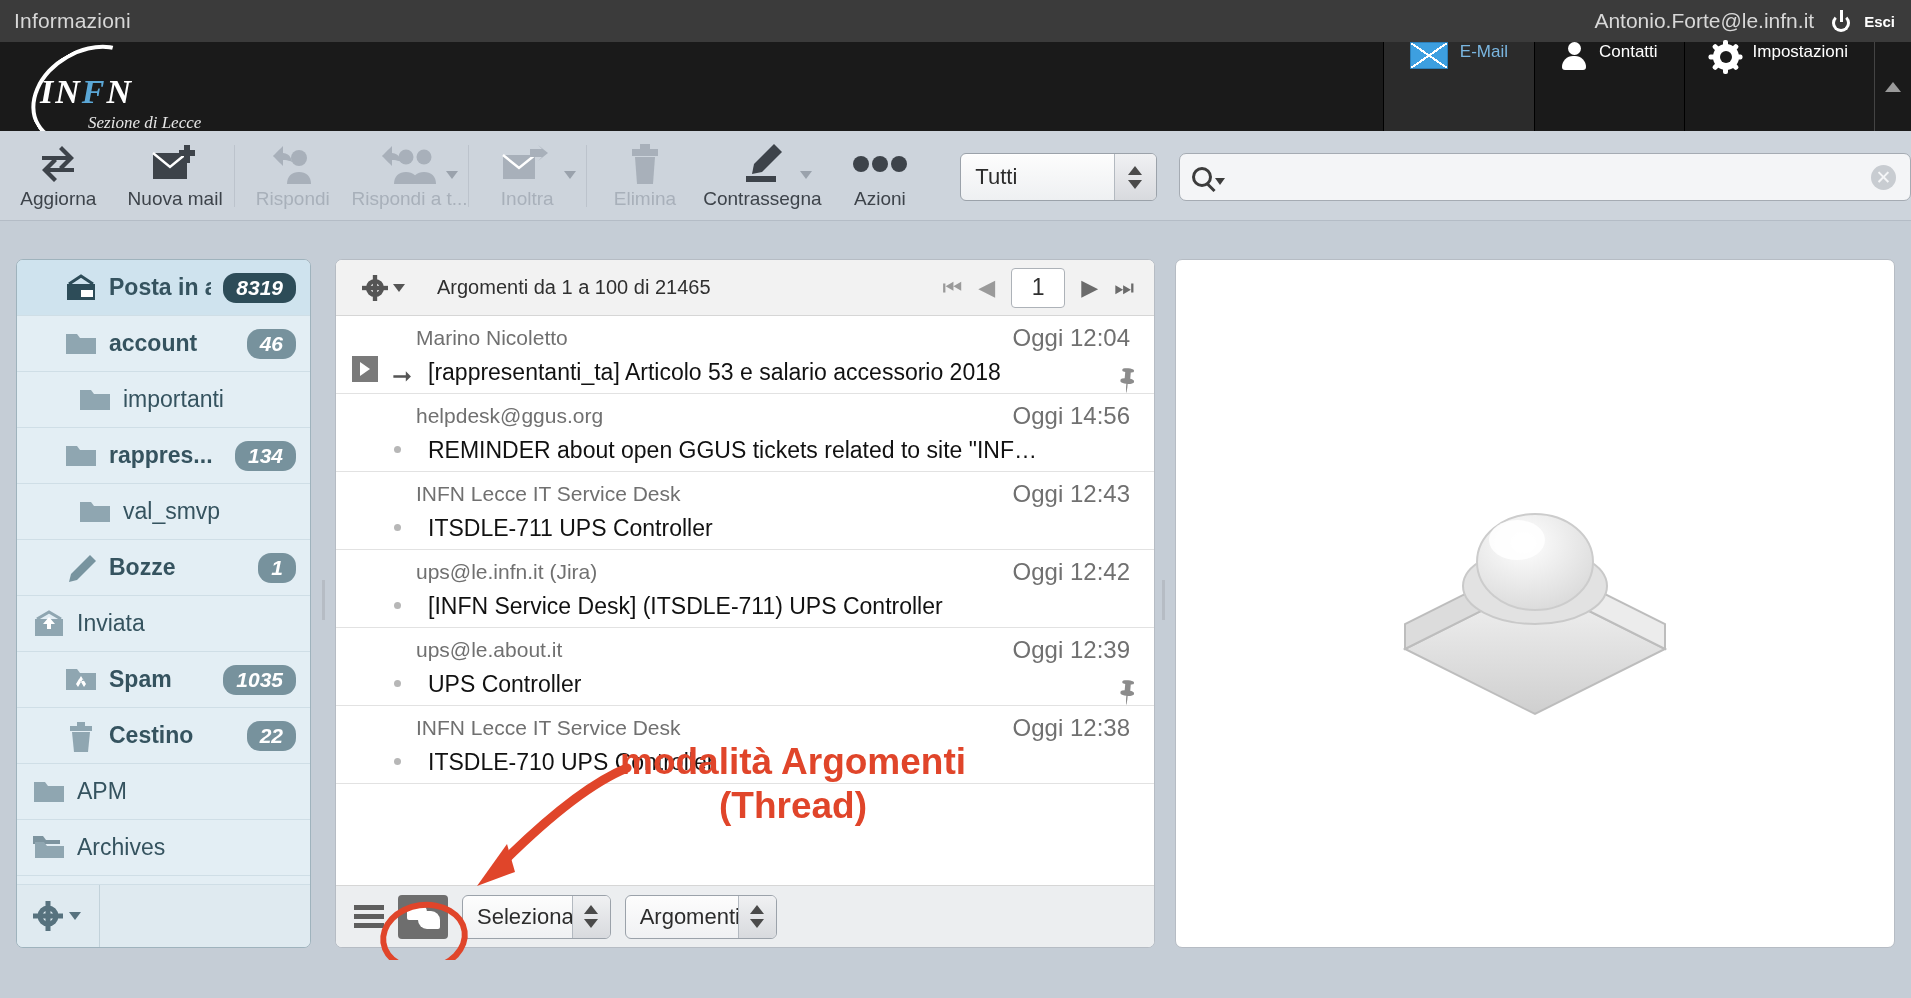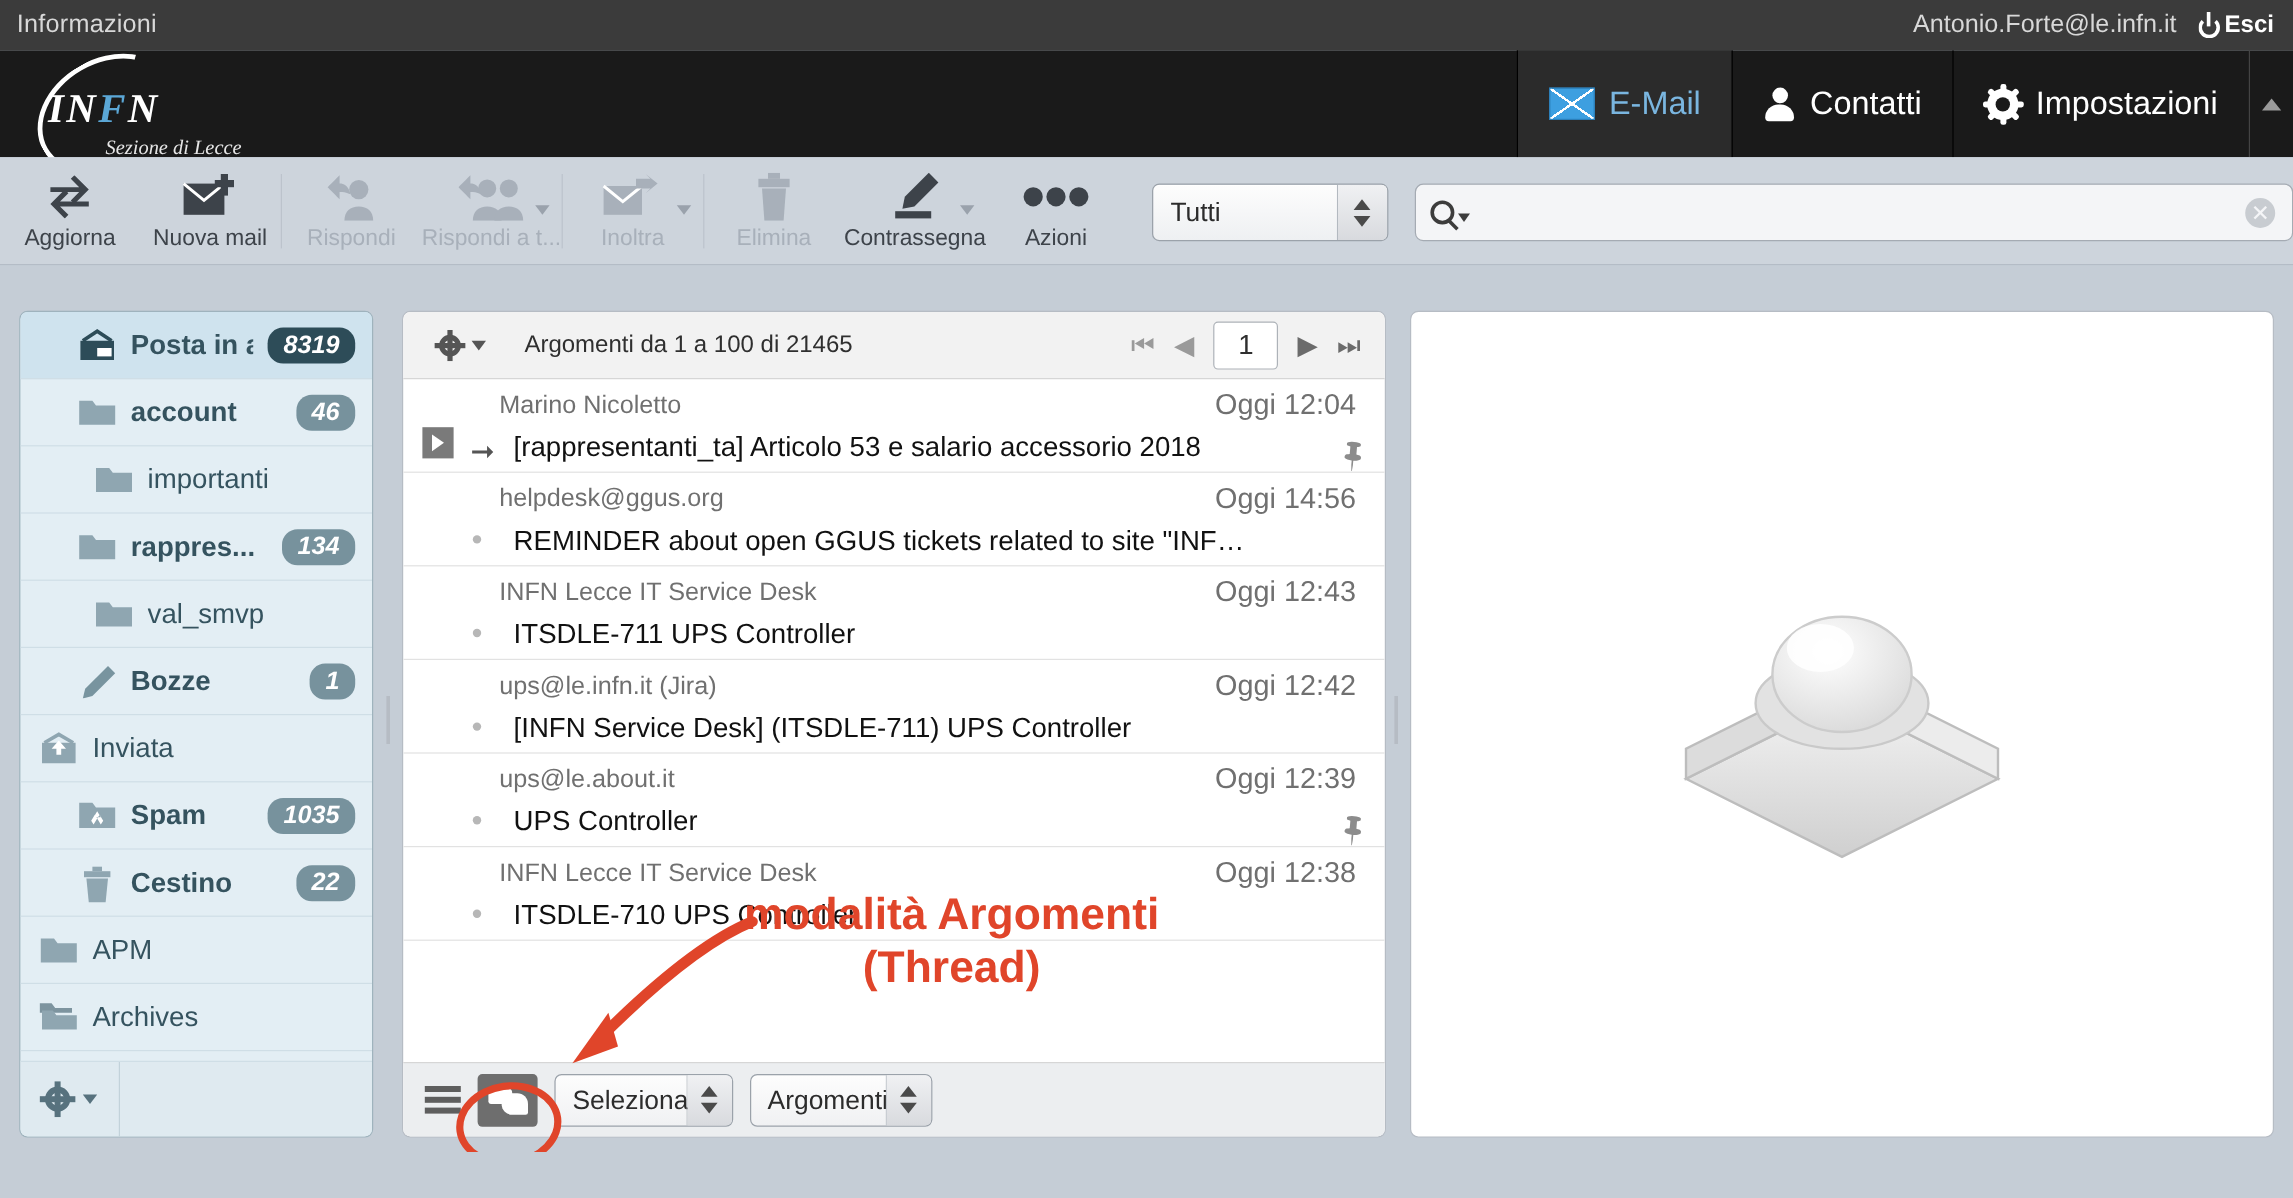--- a/index.html
+++ b/index.html
@@ -13,21 +13,21 @@
 
   
   .topbar {
     position: absolute; left: 0; top: 0; width: 1911px; height: 42px;
     background: #3b3b3b;
     display: flex; align-items: center;
   }
   .topbar-left { color: #d8d8d8; font-size: 21px; margin-left: 14px; letter-spacing: .2px; }
   .topbar-right { margin-left: auto; display: flex; align-items: center; margin-right: 16px; gap: 16px; }
   .topbar-user { color: #d8d8d8; font-size: 21px; }
-  .logout { display: flex; align-items: center; gap: 2px; color: #fff; font-size: 20px; font-weight: bold; }
+  .logout { display: flex; align-items: center; gap: 12px; color: #fff; font-size: 15px; font-weight: bold; }
   .power-ico { width: 22px; height: 22px; position: relative; }
   .power-ico::before {
     content: ""; position: absolute; left: 2px; top: 4px; width: 18px; height: 18px;
     border: 3px solid #fff; border-radius: 50%; border-top-color: transparent; box-sizing: border-box;
   }
   .power-ico::after {
     content: ""; position: absolute; left: 9.5px; top: 0px; width: 3px; height: 12px; background: #fff;
   }
 
   
@@ -51,22 +51,22 @@
   }
   .infn-swoosh {
     position: absolute; left: 10px; top: 2px; width: 122px; height: 92px;
     border: 4px solid #ffffff; border-radius: 50%;
     transform: rotate(-30deg);
     border-right-color: transparent; border-bottom-color: rgba(255,255,255,.25);
     clip-path: polygon(0 0, 100% 0, 100% 45%, 42% 45%, 42% 100%, 0 100%);
   }
   .nav-spacer { flex: 1; }
   .navitem {
-    display: flex; align-items: center; gap: 12px;
-    padding: 0 26px; color: #ffffff; font-size: 27px;
+    display: flex; gap: 12px;
+    padding: 0 26px; color: #ffffff; font-size: 17px;
     border-left: 1px solid #000;
   }
   .navitem.active { background: #2b2b2b; color: #7ab6e0; }
   .nav-mail-ico { width: 38px; height: 27px; background: #3d9fe0; position: relative; border: 1px solid #2b7fba; }
   .nav-mail-ico::after {
     content: ""; position: absolute; left: 0; top: 0; width: 100%; height: 100%;
     background:
       linear-gradient(to bottom right, transparent calc(50% - 1px), #fff calc(50% - 1px), #fff calc(50% + 1px), transparent calc(50% + 1px)),
       linear-gradient(to bottom left, transparent calc(50% - 1px), #fff calc(50% - 1px), #fff calc(50% + 1px), transparent calc(50% + 1px));
   }

